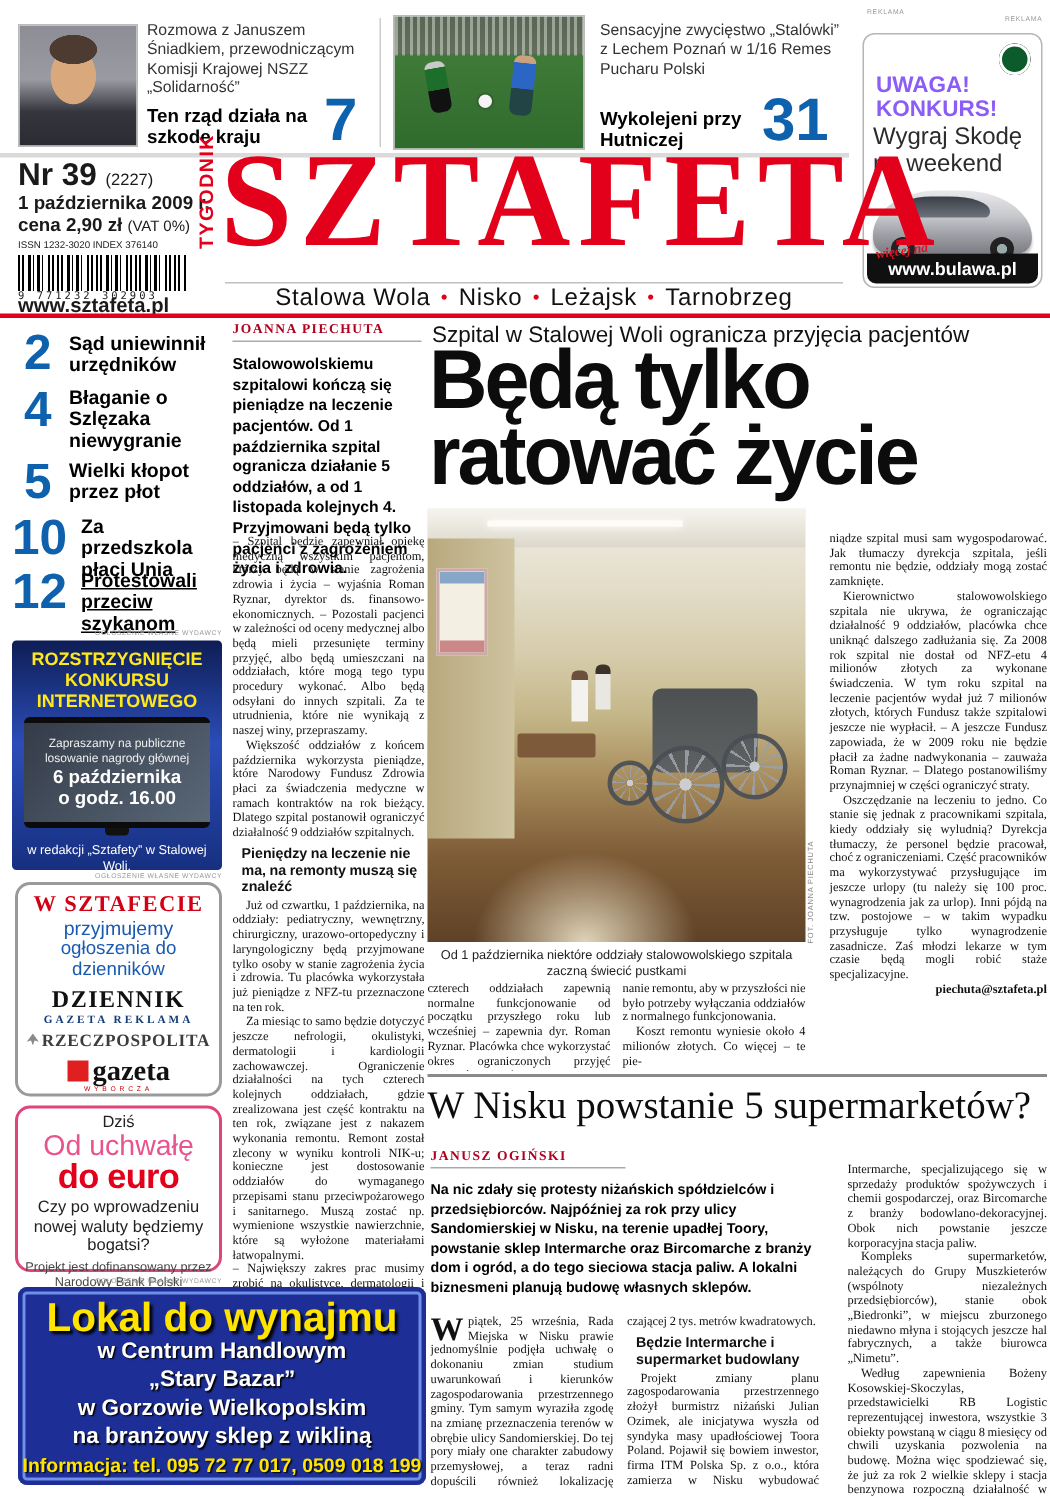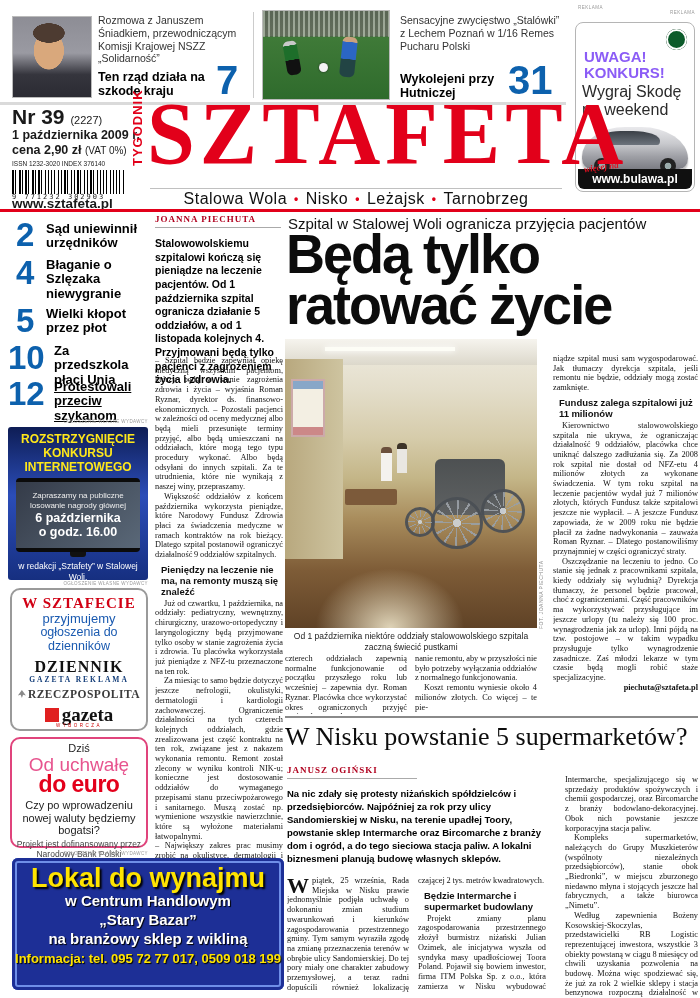--- a/index.html
+++ b/index.html
@@ -291,20 +291,21 @@
   <div class="t2">do euro</div>
   <div class="q">Czy po wprowadzeniu nowej waluty będziemy bogatsi?</div>
   <div class="n">Projekt jest dofinansowany przez Narodowy Bank Polski</div>
 </div>
 <div class="abs own-ad-marker" style="left:10px;top:852px;">OGŁOSZENIE WŁASNE WYDAWCY</div>
 
 <div class="abs" id="lokal">
   <div class="t">Lokal do wynajmu</div>
   <div class="l">w Centrum Handlowym</div>
   <div class="l">„Stary Bazar”</div>
+  <div class="l">w Gorzowie Wielkopolskim</div>
   <div class="l">na branżowy sklep z wikliną</div>
   <div class="ph">Informacja: tel. 095 72 77 017, 0509 018 199</div>
 </div>
 
 <div class="abs byline" style="left:155px;top:215px;width:126px;">JOANNA PIECHUTA</div>
 <div class="abs" id="kicker">Szpital w Stalowej Woli ogranicza przyjęcia pacjentów</div>
 <div class="abs" id="headline1" style="white-space:pre-line;">Będą tylko
 ratować życie</div>
 <div class="abs" id="lead1">Stalowowolskiemu szpitalowi kończą się pieniądze na leczenie pacjentów. Od 1 października szpital ogranicza działanie 5 oddziałów, a od 1 listopada kolejnych 4. Przyjmowani będą tylko pacjenci z zagrożeniem życia i zdrowia.</div>
 
@@ -337,21 +338,20 @@
 <div class="abs body-col" style="left:285px;top:654px;width:122px;height:60px;">
   <p class="noind">czterech oddziałach zapewnią normalne funkcjonowanie od początku przyszłego roku lub wcześniej – zapewnia dyr. Roman Ryznar. Placówka chce wykorzystać okres ograniczonych przyjęć pacjentów na wyko-</p>
 </div>
 <div class="abs body-col" style="left:415px;top:654px;width:122px;height:60px;">
   <p class="noind">nanie remontu, aby w przyszłości nie było potrzeby wyłączania oddziałów z normalnego funkcjonowania.</p>
   <p>Koszt remontu wyniesie około 4 milionów złotych. Co więcej – te pie-</p>
 </div>
 
 <div class="abs body-col" style="left:553px;top:354px;width:145px;height:350px;">
   <p class="noind">niądze szpital musi sam wygospodarować. Jak tłumaczy dyrekcja szpitala, jeśli remontu nie będzie, oddziały mogą zostać zamknięte.</p>
-  <h4>Fundusz zalega szpitalowi już 11 milionów</h4>
   <p>Kierownictwo stalowowolskiego szpitala nie ukrywa, że ograniczając działalność 9 oddziałów, placówka chce uniknąć dalszego zadłużania się. Za 2008 rok szpital nie dostał od NFZ-etu 4 milionów złotych za wykonane świadczenia. W tym roku szpital na leczenie pacjentów wydał już 7 milionów złotych, których Fundusz także szpitalowi jeszcze nie wypłacił. – A jeszcze Fundusz zapowiada, że w 2009 roku nie będzie płacił za żadne nadwykonania – zauważa Roman Ryznar. – Dlatego postanowiliśmy przynajmniej w części ograniczyć straty.</p>
   <p>Oszczędzanie na leczeniu to jedno. Co stanie się jednak z pracownikami szpitala, kiedy oddziały się wyludnią? Dyrekcja tłumaczy, że personel będzie pracował, choć z ograniczeniami. Część pracowników ma wykorzystywać przysługujące im jeszcze urlopy (tu należy się 100 proc. wynagrodzenia jak za urlop). Inni pójdą na tzw. postojowe – w takim wypadku przysługuje tylko wynagrodzenie zasadnicze. Zaś młodzi lekarze w tym czasie będą mogli robić staże specjalizacyjne.</p>
   <p class="email">piechuta@sztafeta.pl</p>
 </div>
 
 <div class="abs" id="divider2"></div>
 <div class="abs" id="headline2">W Nisku powstanie 5 supermarketów?</div>
 <div class="abs byline" style="left:287px;top:766px;width:130px;">JANUSZ OGIŃSKI</div>
 <div class="abs" id="lead2">Na nic zdały się protesty niżańskich spółdzielców i przedsiębiorców. Najpóźniej za rok przy ulicy Sandomierskiej w Nisku, na terenie upadłej Toory, powstanie sklep Intermarche oraz Bircomarche z branży dom i ogród, a do tego sieciowa stacja paliw. A lokalni biznesmeni planują budowę własnych sklepów.</div>
 

